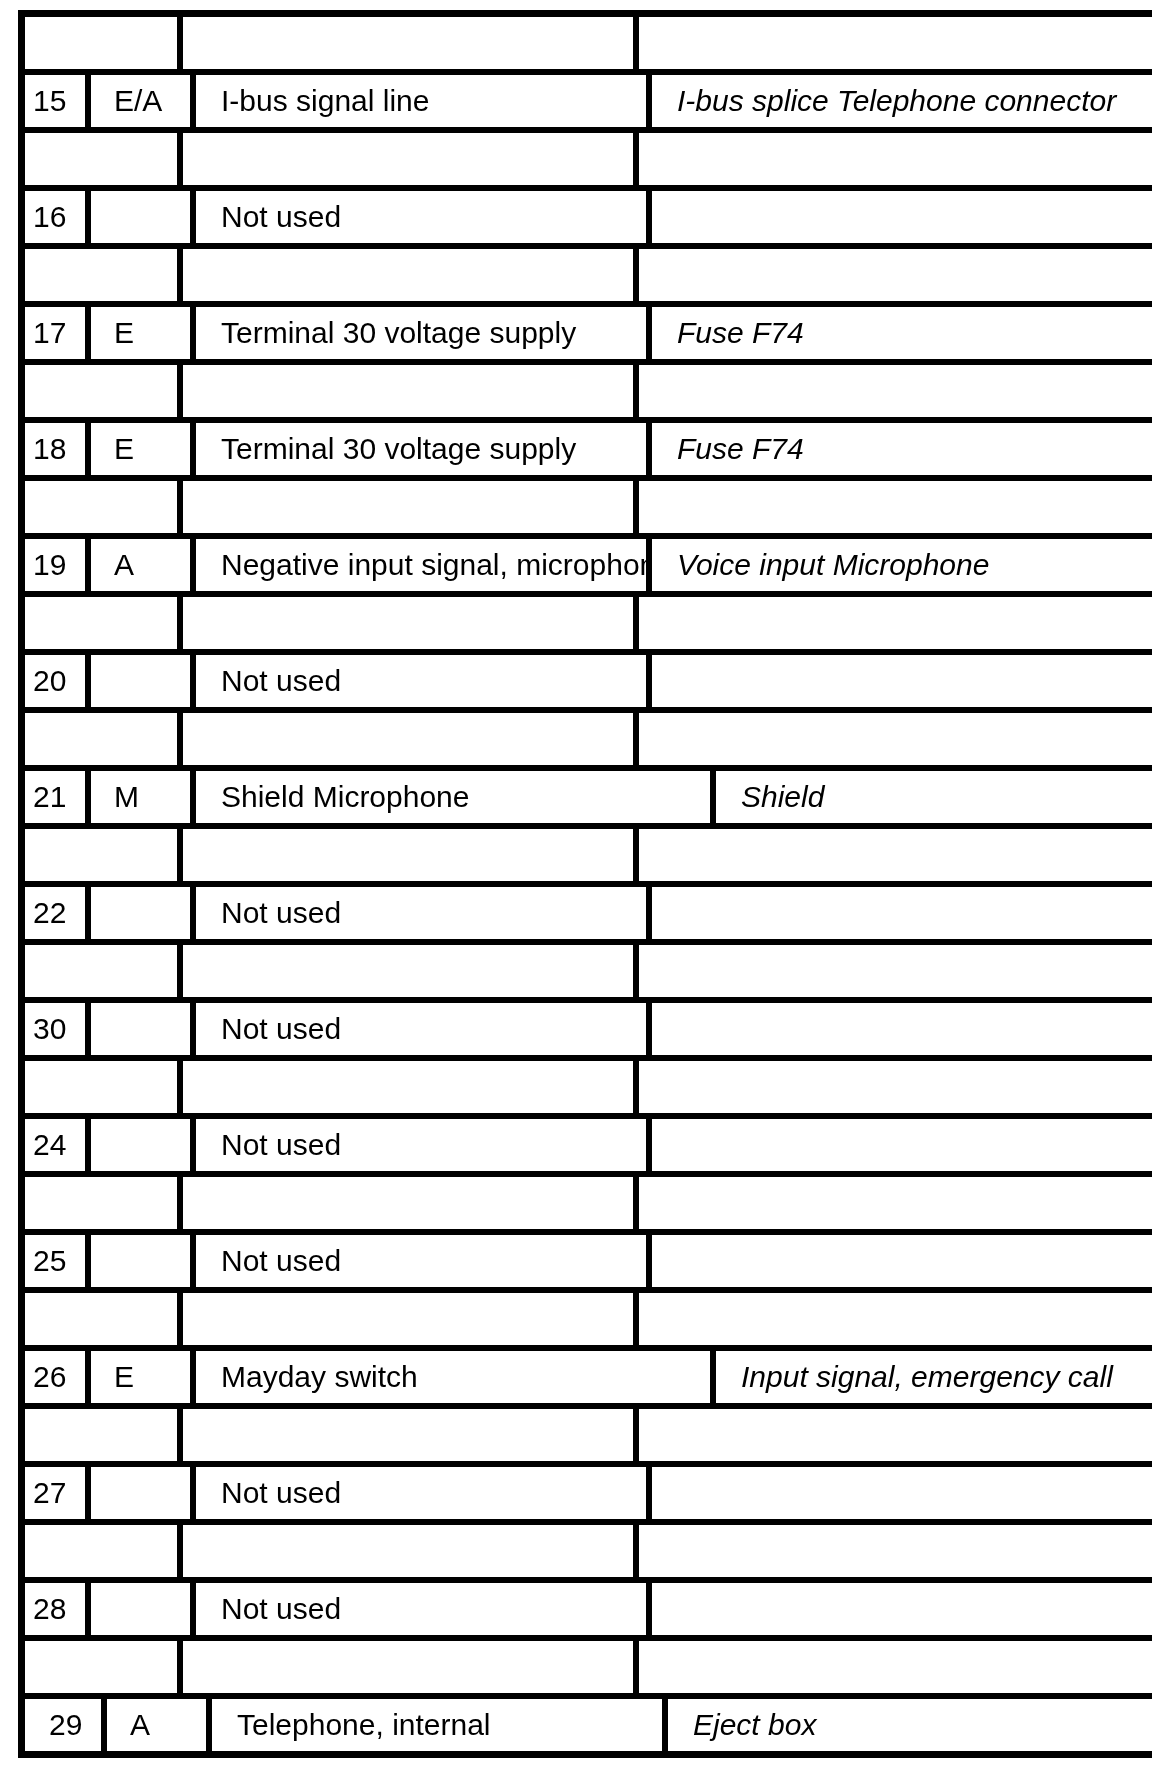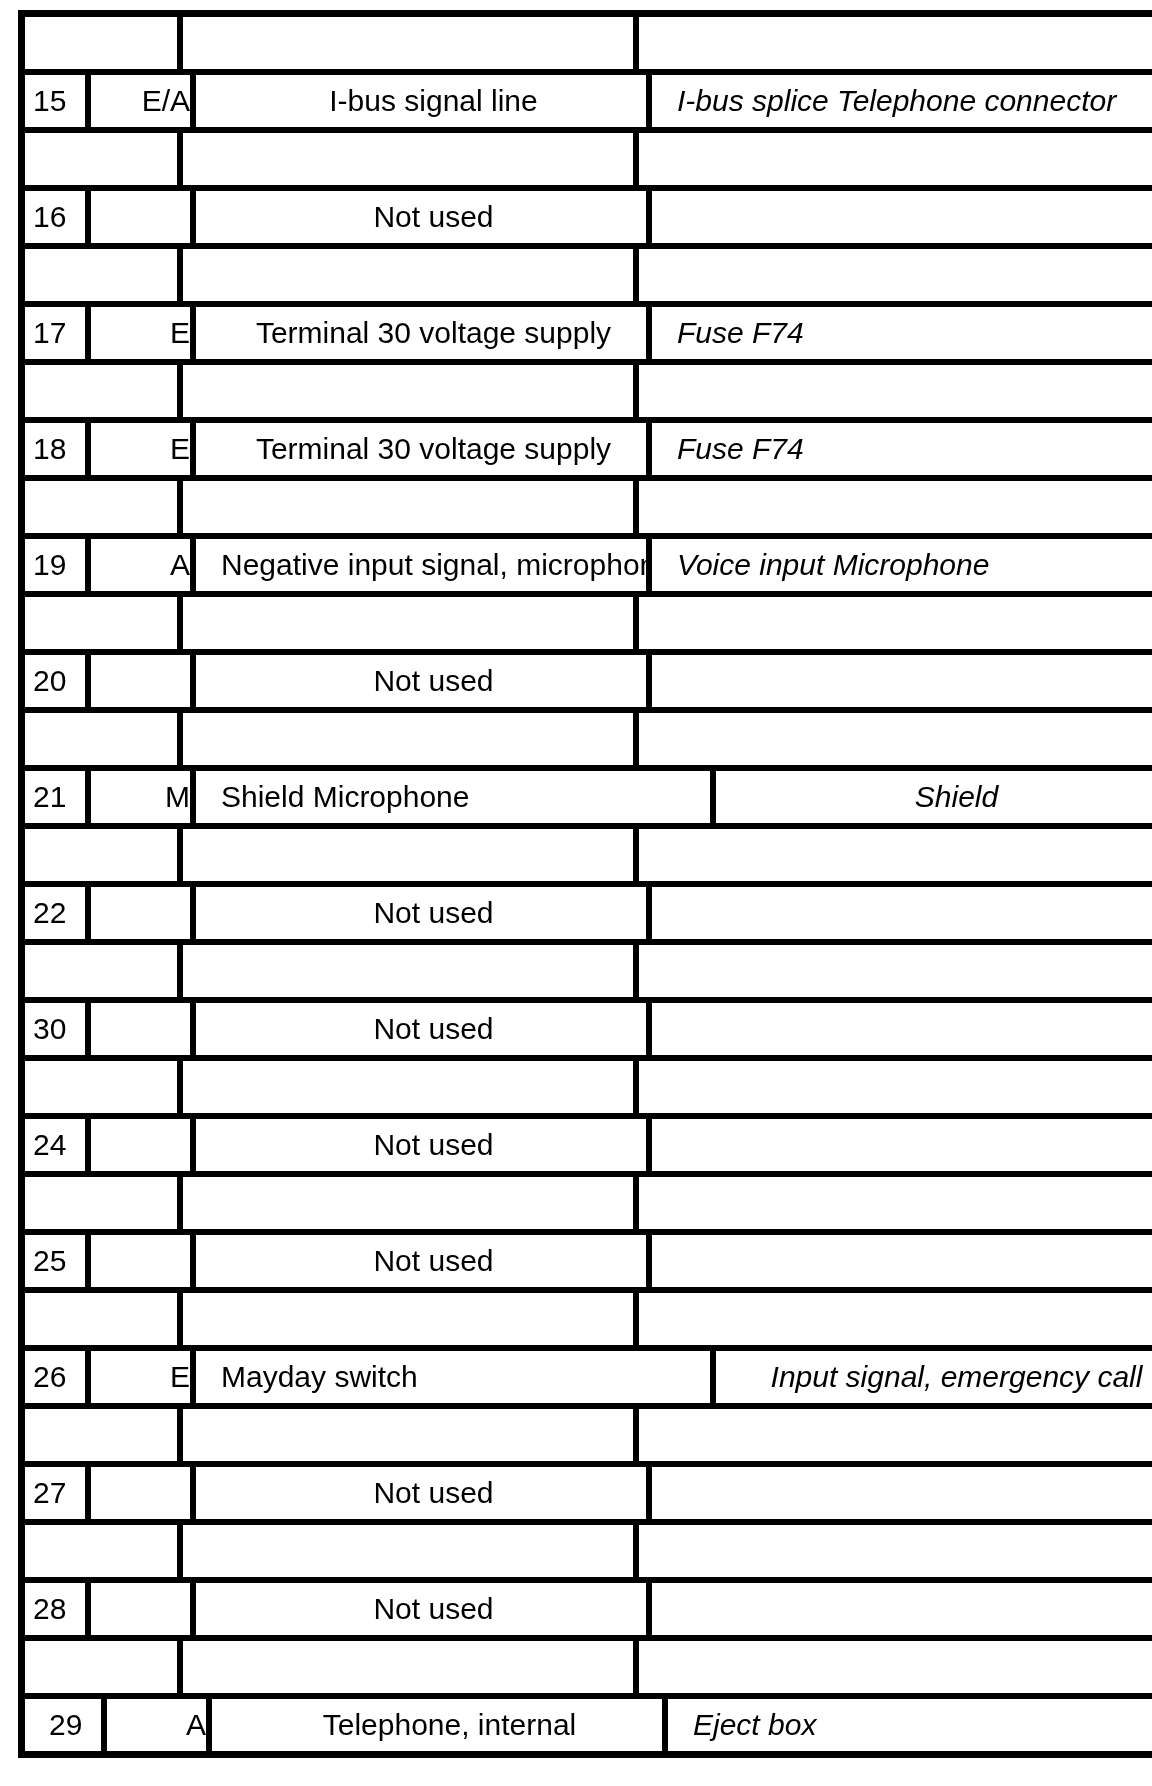--- a/index.html
+++ b/index.html
@@ -42,22 +42,22 @@
     font-size: 30px;
     color: #000000;
     white-space: nowrap;
     overflow: hidden;
   }
   .cell:last-child {
     border-right: none;
     font-style: italic;
   }
   .c-pin    { width: 66px;  padding-left: 8px;  }
-  .c-type   { width: 92px;  padding-left: 10px; text-align: right; }
-  .c-desc   { width: 443px; padding-left: 12px; text-align: center; }
+  .c-type   { width: 92px;  padding-left: 10px; }
+  .c-desc   { width: 443px; padding-left: 12px; }
   .c-conn   { width: 507px; padding-left: 12px; }
   .c-merged { width: 158px; }
 </style>
 </head>
 <body>
 
 <div class="page">
   <div class="pin-table">
 
     <div class="row">

